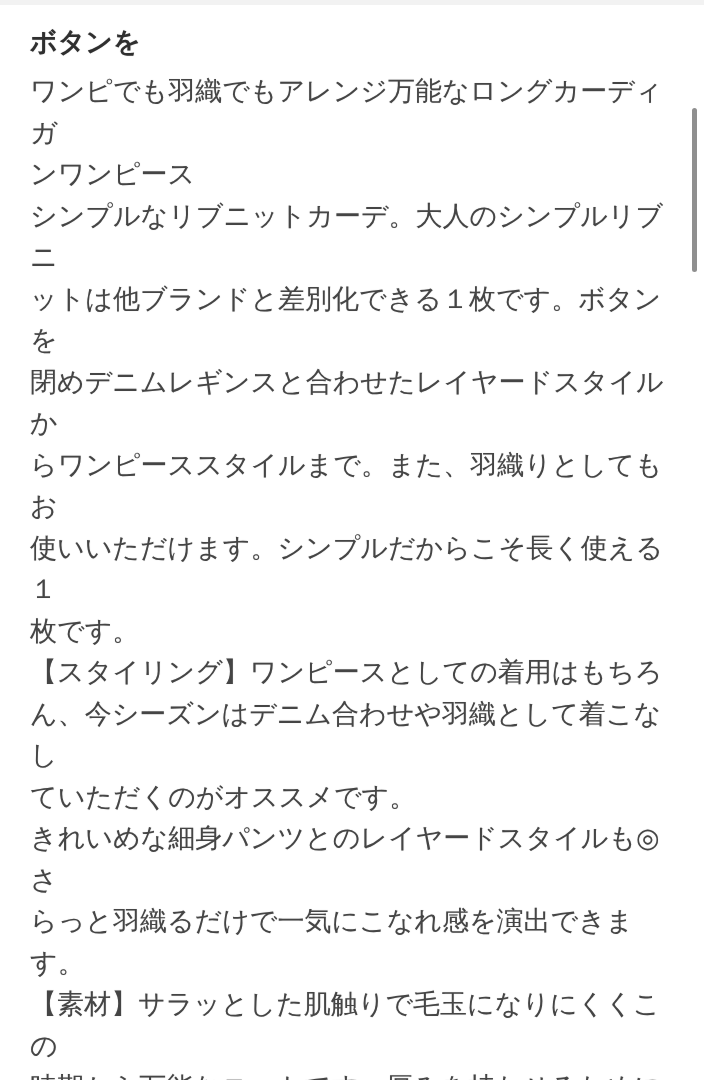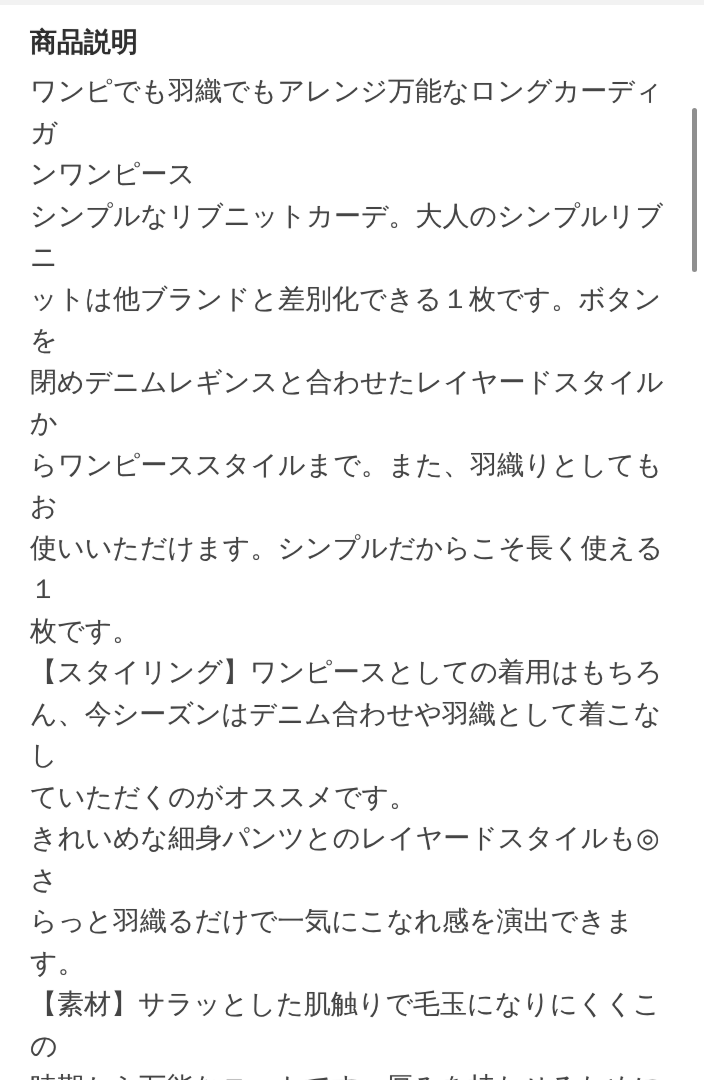--- a/index.html
+++ b/index.html
@@ -60,21 +60,21 @@
     cursor: default;
   }
 </style>
 </head>
 <body>
 
 <div class="page">
   <div class="top-strip"></div>
 
   <section class="content desc-section">
-    <h2 class="section-heading">商品説明</h2>
+    <h2 class="section-heading">ボタンを</h2>
     <p class="body-text">ワンピでも羽織でもアレンジ万能なロングカーディガ
 ンワンピース
 シンプルなリブニットカーデ。大人のシンプルリブニ
 ットは他ブランドと差別化できる１枚です。ボタンを
 閉めデニムレギンスと合わせたレイヤードスタイルか
 らワンピーススタイルまで。また、羽織りとしてもお
 使いいただけます。シンプルだからこそ長く使える１
 枚です。
 【スタイリング】ワンピースとしての着用はもちろ
 ん、今シーズンはデニム合わせや羽織として着こなし

